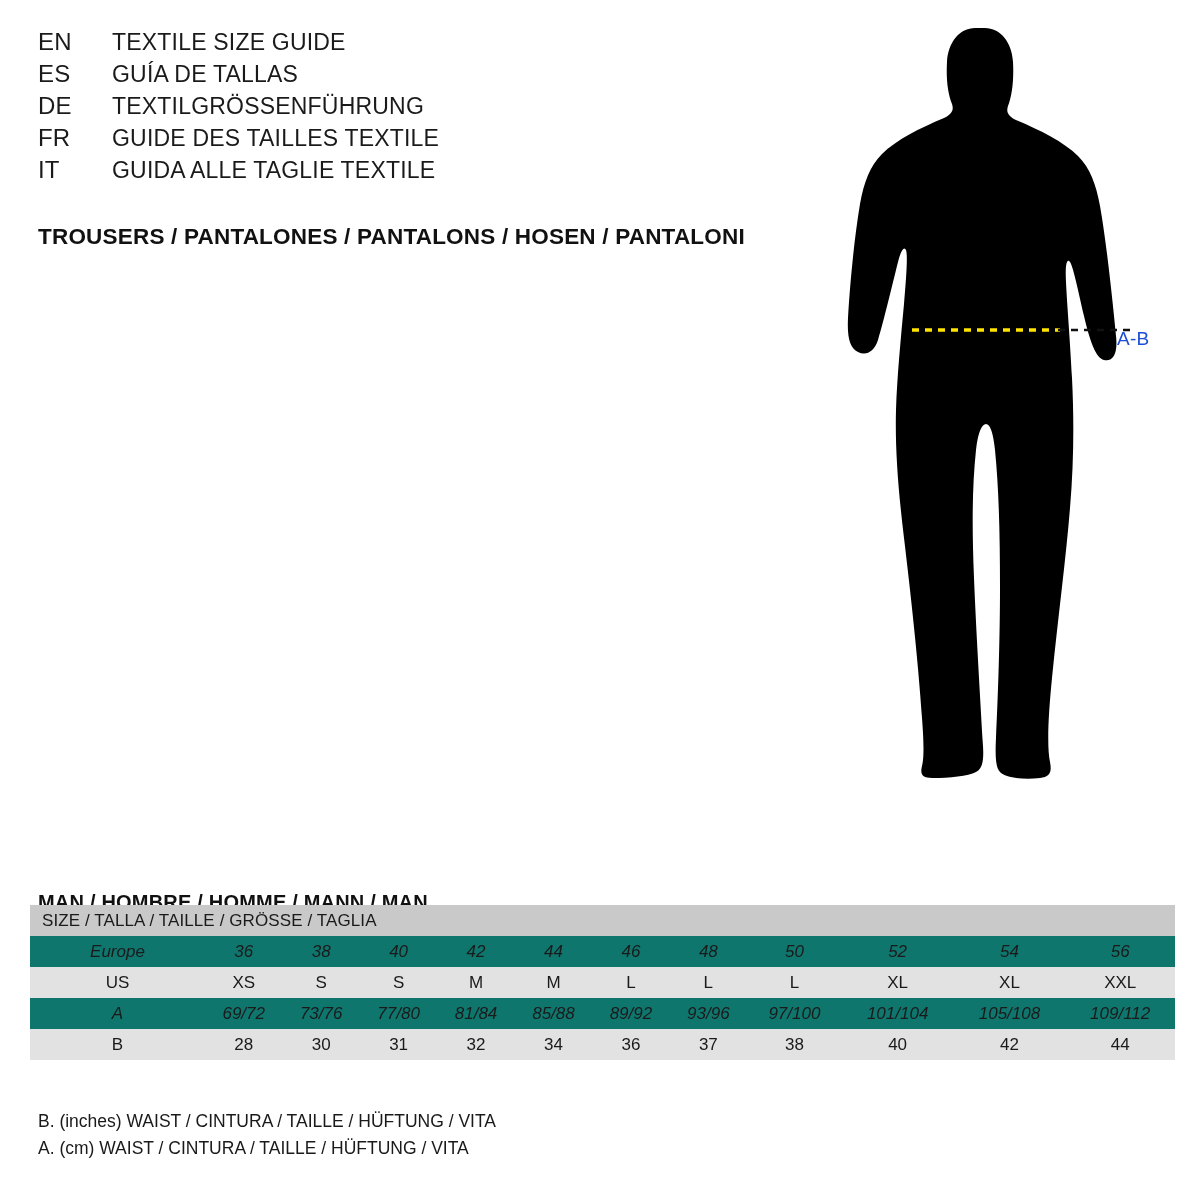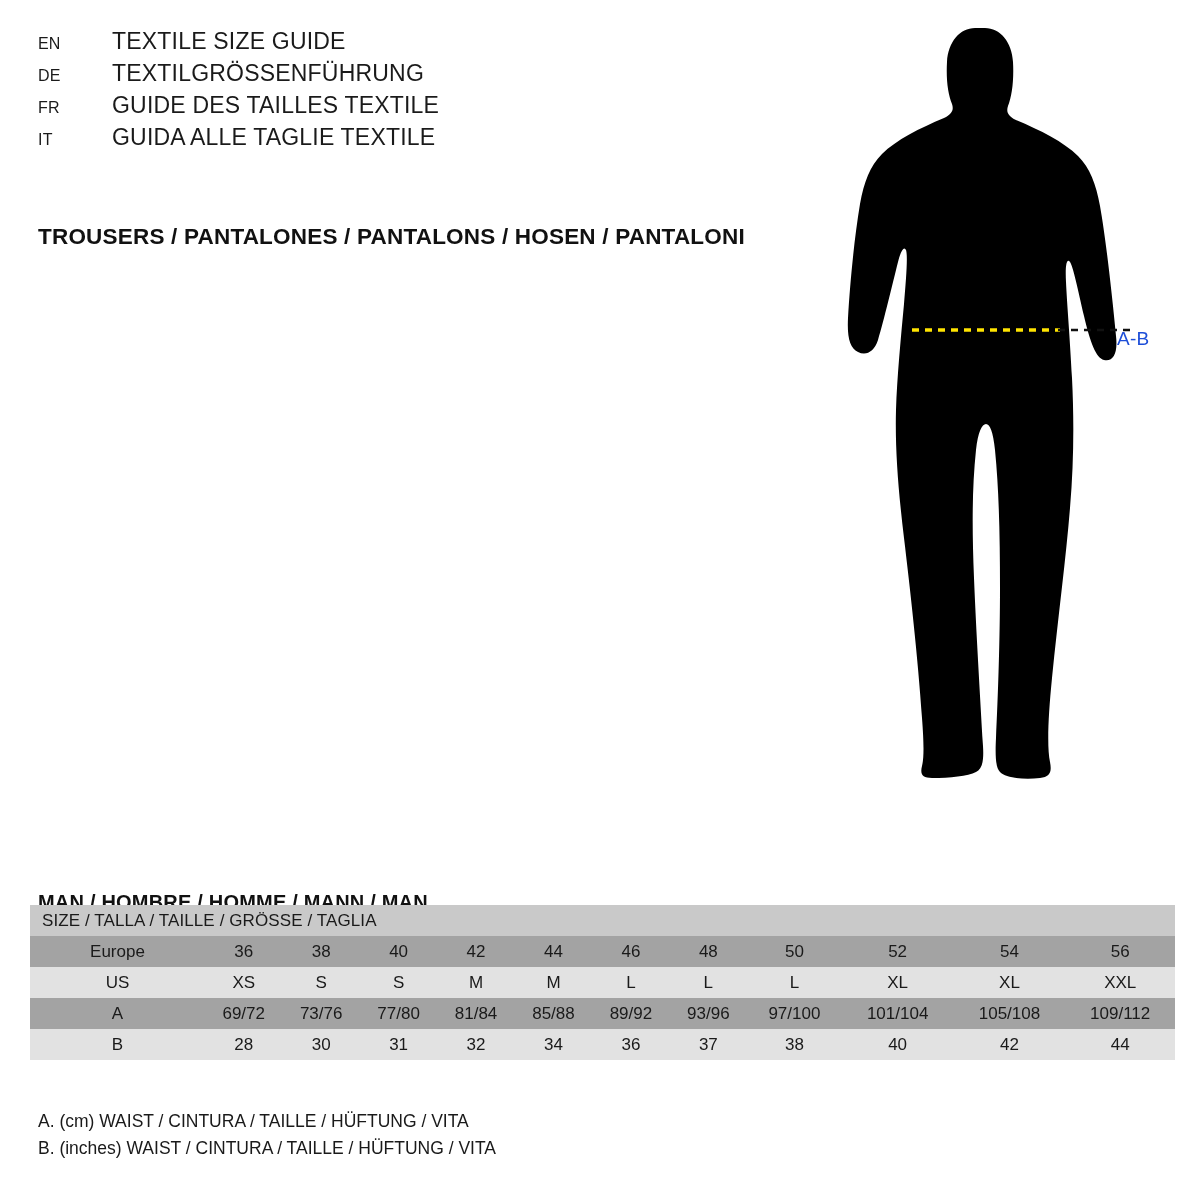--- a/index.html
+++ b/index.html
@@ -28,21 +28,21 @@
     width: 760px;
   }
   .lang-row {
     display: flex;
     align-items: baseline;
     height: 32px;
   }
   .lang-code {
     width: 74px;
     flex: 0 0 74px;
-    font-size: 16px;
+    font-size: 24px;
     letter-spacing: 0.2px;
     color: #1a1a1a;
   }
   .lang-text {
     font-size: 23px;
     letter-spacing: 0.2px;
     color: #1a1a1a;
     white-space: nowrap;
   }
   .garment-line {
@@ -103,21 +103,21 @@
     text-align: center;
     vertical-align: middle;
   }
   table.size-table th.head-cell {
     background: #c9c9c9;
     text-align: left;
     padding-left: 12px;
     font-size: 17px;
     letter-spacing: 0.1px;
   }
-  tr.row-light td { background: #a3a3a3; }
+  tr.row-light td { background: #0f766e; font-style: italic; }
   tr.row-dark td  { background: #e2e2e2; }
   td.rowlabel {
     text-align: left;
     padding-left: 12px;
     width: 175px;
   }
   .footnotes {
     position: absolute;
     left: 38px;
     top: 1108px;
@@ -129,20 +129,24 @@
 </style>
 </head>
 <body>
 
 <div class="page">
 
   <div class="lang-block">
     <div class="lang-row">
       <span class="lang-code">EN</span>
       <span class="lang-text">TEXTILE SIZE GUIDE</span>
+    </div>
+    <div class="lang-row">
+      <span class="lang-code">ES</span>
+      <span class="lang-text">GUÍA DE TALLAS</span>
     </div>
     <div class="lang-row">
       <span class="lang-code">DE</span>
       <span class="lang-text">TEXTILGRÖSSENFÜHRUNG</span>
     </div>
     <div class="lang-row">
       <span class="lang-code">FR</span>
       <span class="lang-text">GUIDE DES TAILLES TEXTILE</span>
     </div>
     <div class="lang-row">
@@ -268,17 +272,17 @@
         <td>37</td>
         <td>38</td>
         <td>40</td>
         <td>42</td>
         <td>44</td>
       </tr>
     </tbody>
   </table>
 
   <div class="footnotes">
+    <div>B. (inches) WAIST / CINTURA / TAILLE / HÜFTUNG / VITA</div>
     <div>A. (cm) WAIST / CINTURA / TAILLE / HÜFTUNG / VITA</div>
-    <div>B. (inches) WAIST / CINTURA / TAILLE / HÜFTUNG / VITA</div>
   </div>
 
 </div>
 
 </body></html>

